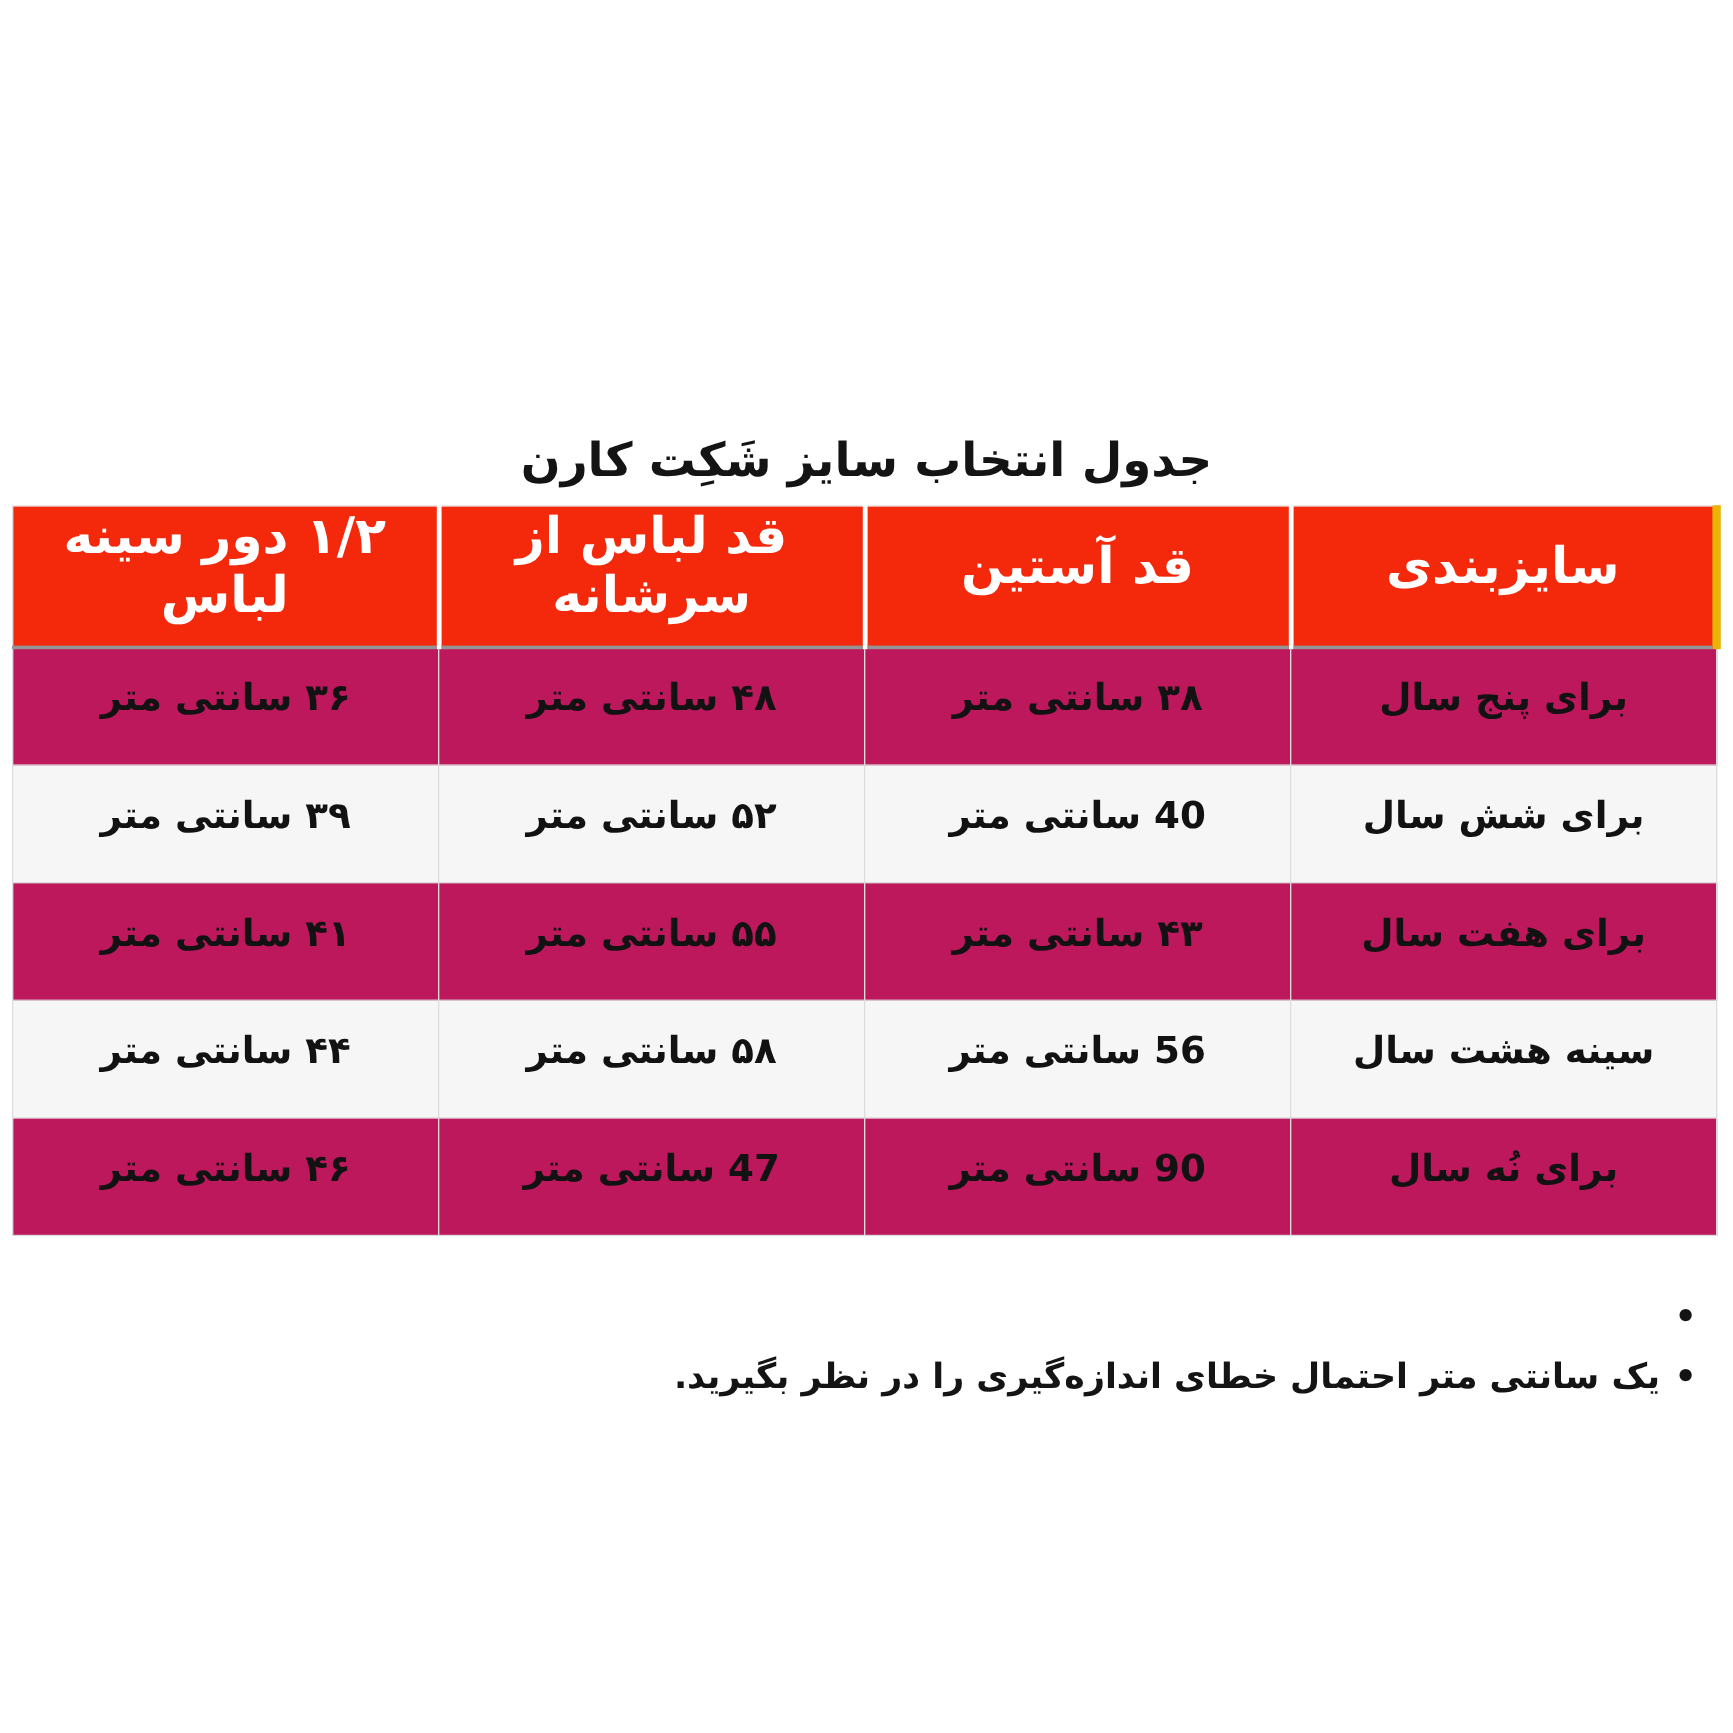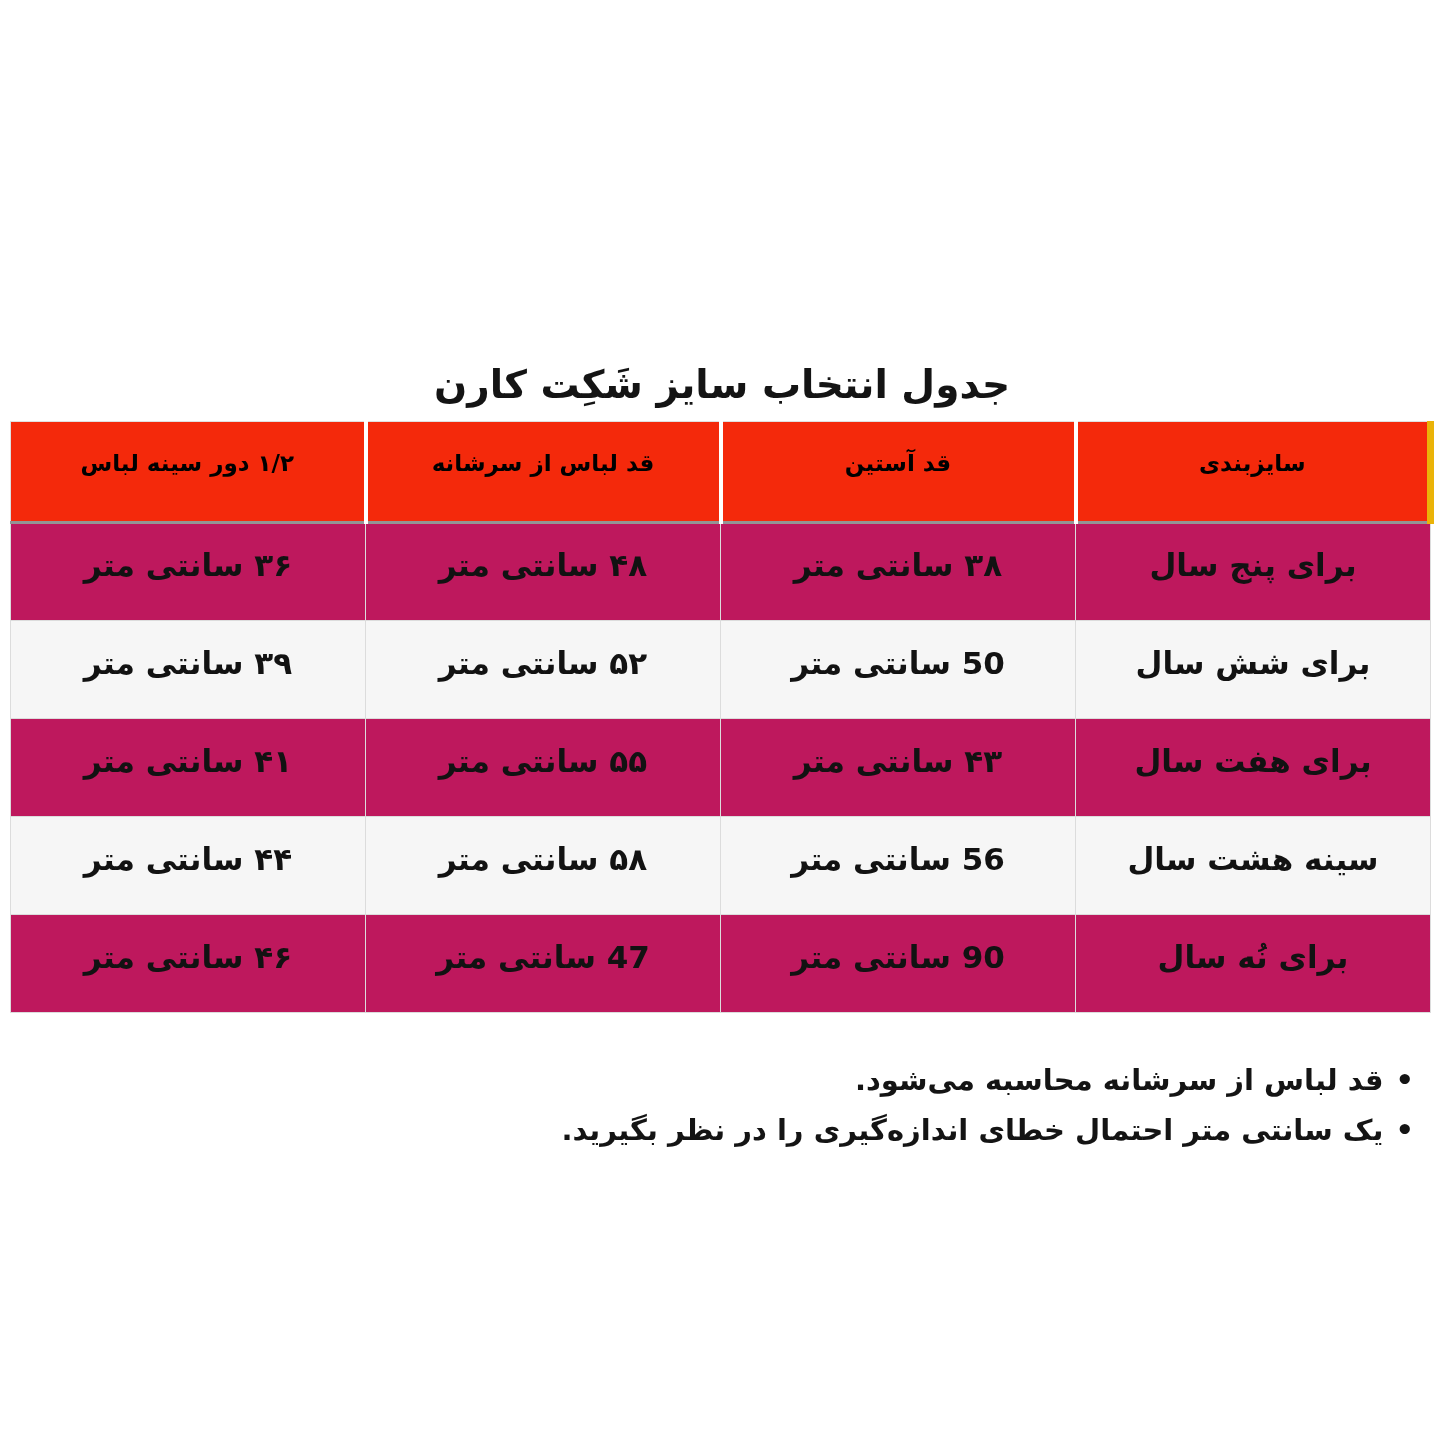--- a/index.html
+++ b/index.html
@@ -25,23 +25,23 @@
     letter-spacing: 0;
   }
   .size-table {
     width: 1424px;
     margin: 14px 10px 0 10px;
     border-collapse: collapse;
     table-layout: fixed;
   }
   .size-table th {
     background: #f4290b;
-    color: #000000;
+    color: #ffffff;
     font-weight: bold;
-    font-size: 23px;
+    font-size: 42px;
     height: 101px;
     text-align: center;
     vertical-align: middle;
     border-left: 4px solid #ffffff;
     border-right: 4px solid #ffffff;
     border-top: 1px solid #e0e0e0;
     border-bottom: 3px solid #949494;
     padding-bottom: 18px;
   }
   .size-table th:first-child { border-right: 7px solid #eab308; }
@@ -97,21 +97,21 @@
     </thead>
     <tbody>
       <tr>
         <td>برای پنج سال</td>
         <td>۳۸ سانتی متر</td>
         <td>۴۸ سانتی متر</td>
         <td>۳۶ سانتی متر</td>
       </tr>
       <tr>
         <td>برای شش سال</td>
-        <td>50 سانتی متر</td>
+        <td>40 سانتی متر</td>
         <td>۵۲ سانتی متر</td>
         <td>۳۹ سانتی متر</td>
       </tr>
       <tr>
         <td>برای هفت سال</td>
         <td>۴۳ سانتی متر</td>
         <td>۵۵ سانتی متر</td>
         <td>۴۱ سانتی متر</td>
       </tr>
       <tr>
@@ -125,21 +125,20 @@
         <td>90 سانتی متر</td>
         <td>47 سانتی متر</td>
         <td>۴۶ سانتی متر</td>
       </tr>
     </tbody>
   </table>
 
   <ul class="notes">
     <li>
       <span class="bullet">•</span>
-      <span>قد لباس از سرشانه محاسبه می‌شود.</span>
     </li>
     <li>
       <span class="bullet">•</span>
       <span>یک سانتی متر احتمال خطای اندازه‌گیری را در نظر بگیرید.</span>
     </li>
   </ul>
 
 </div>
 
 </body></html>

